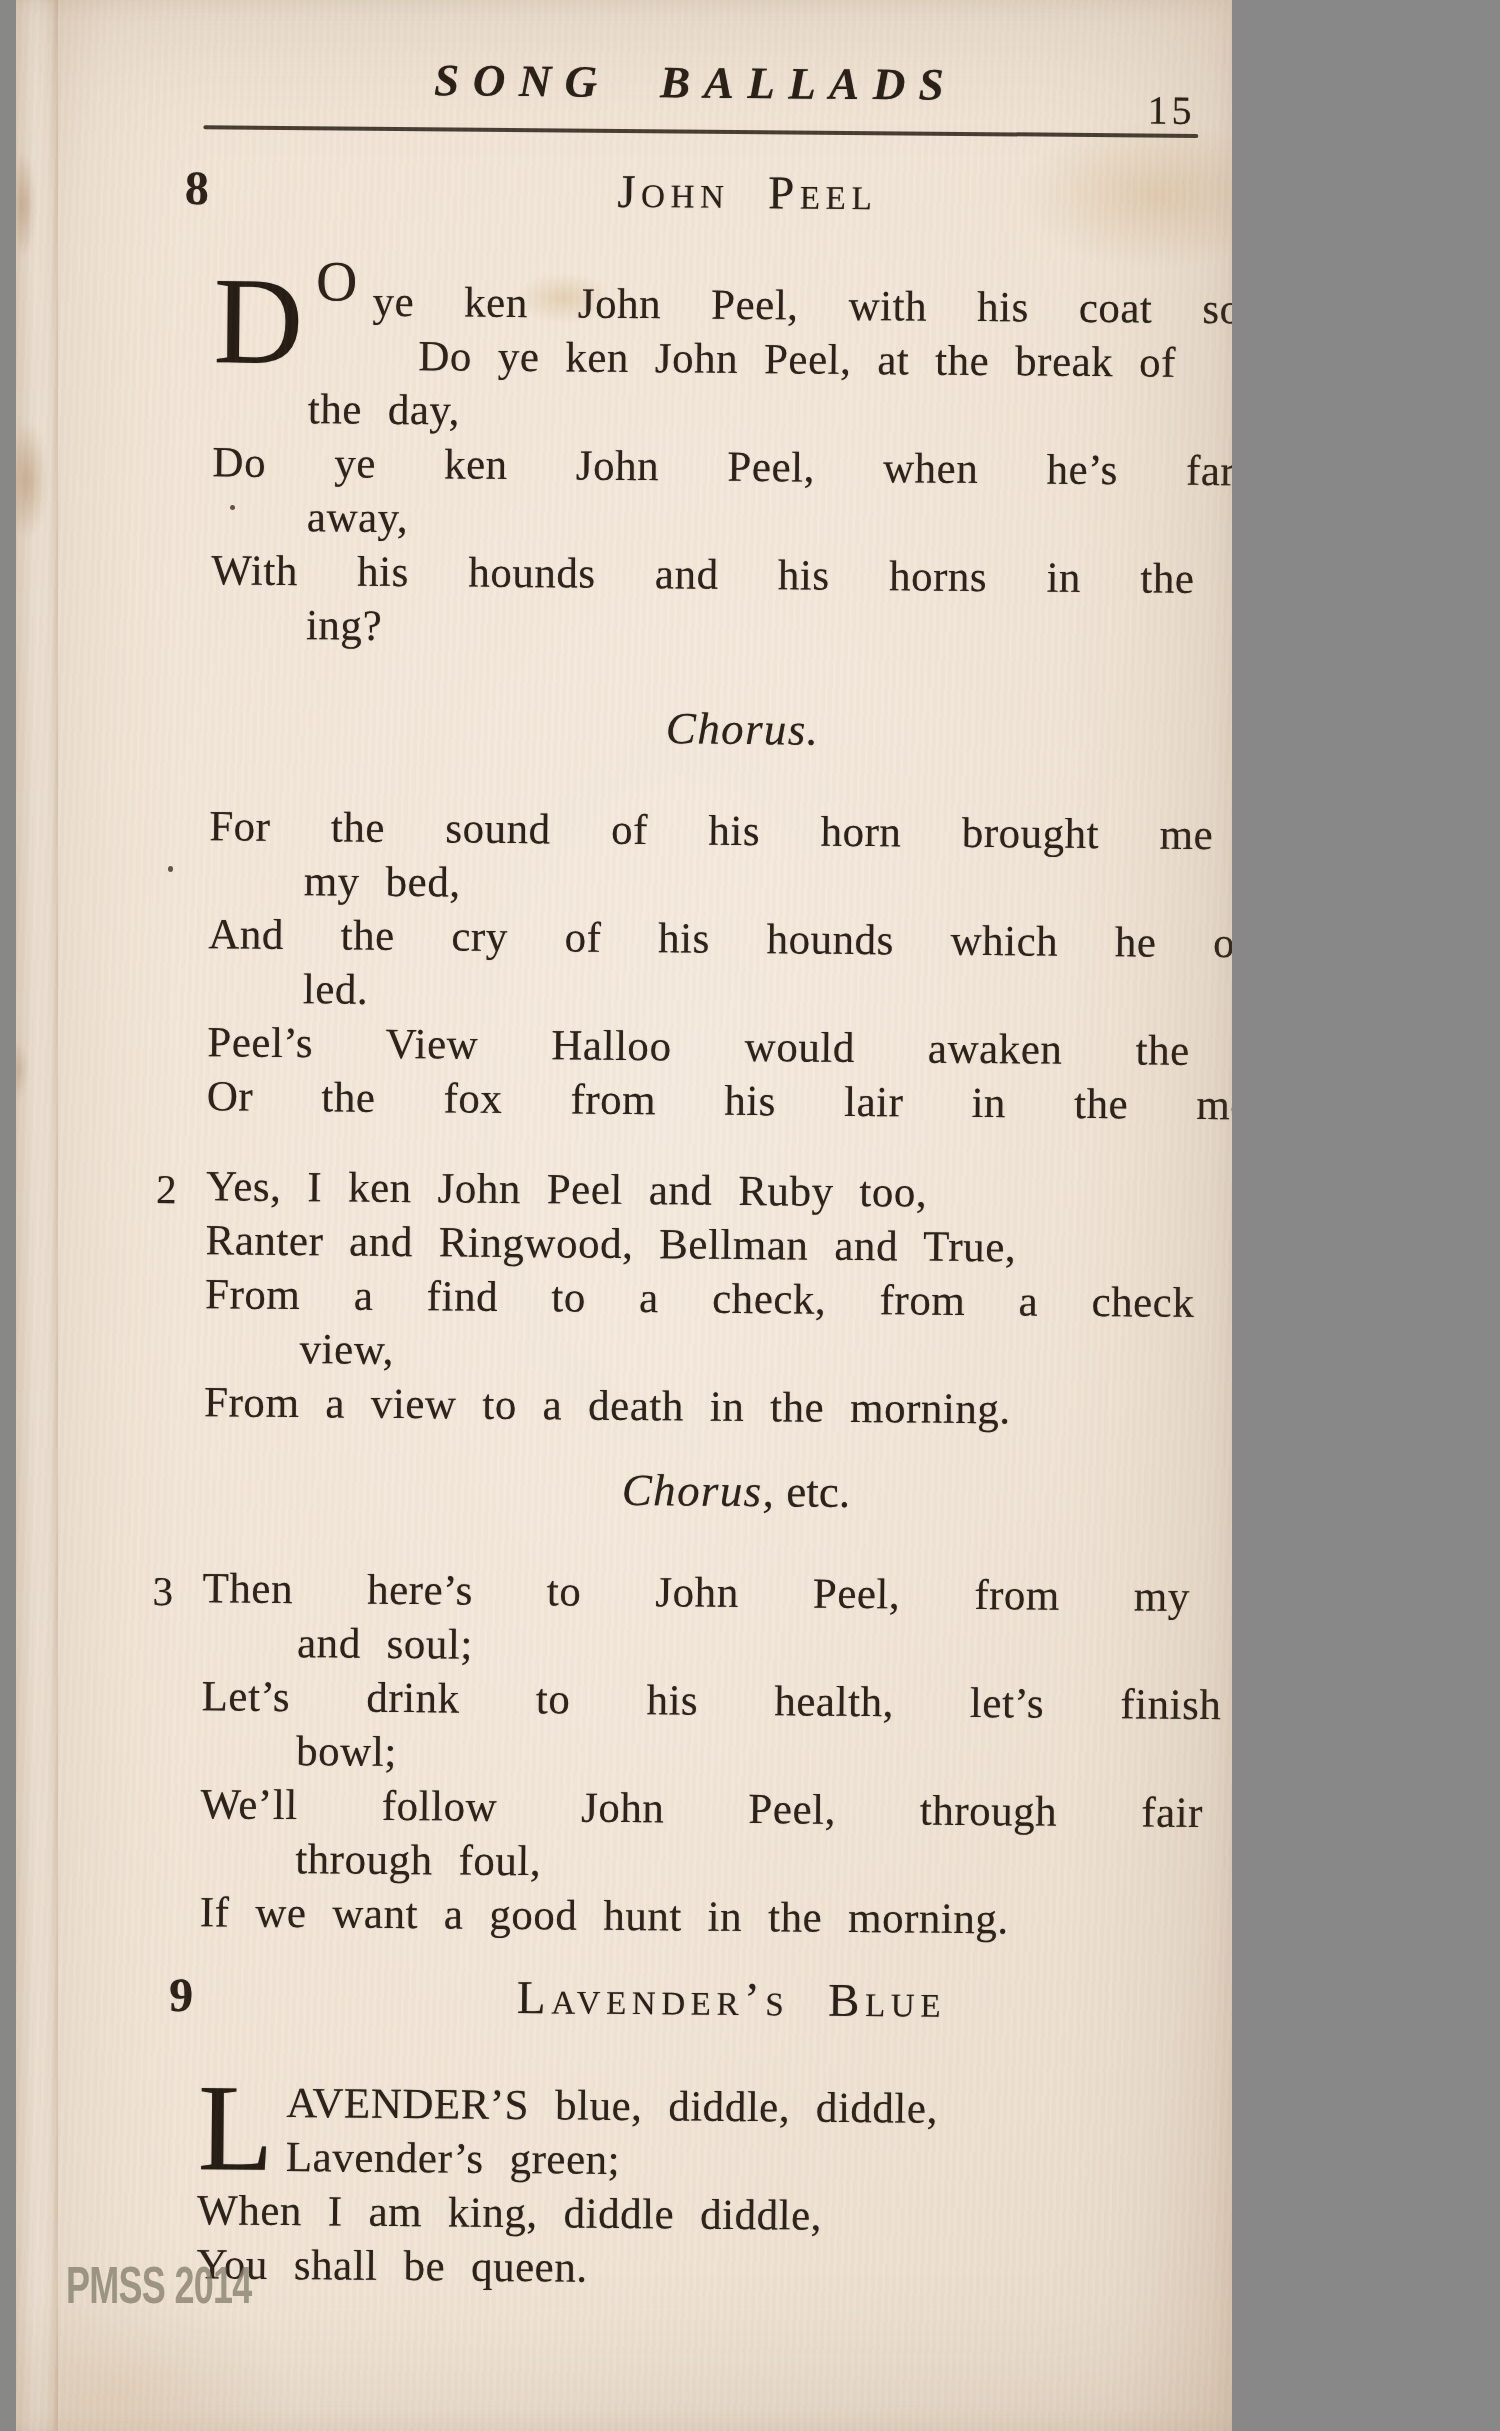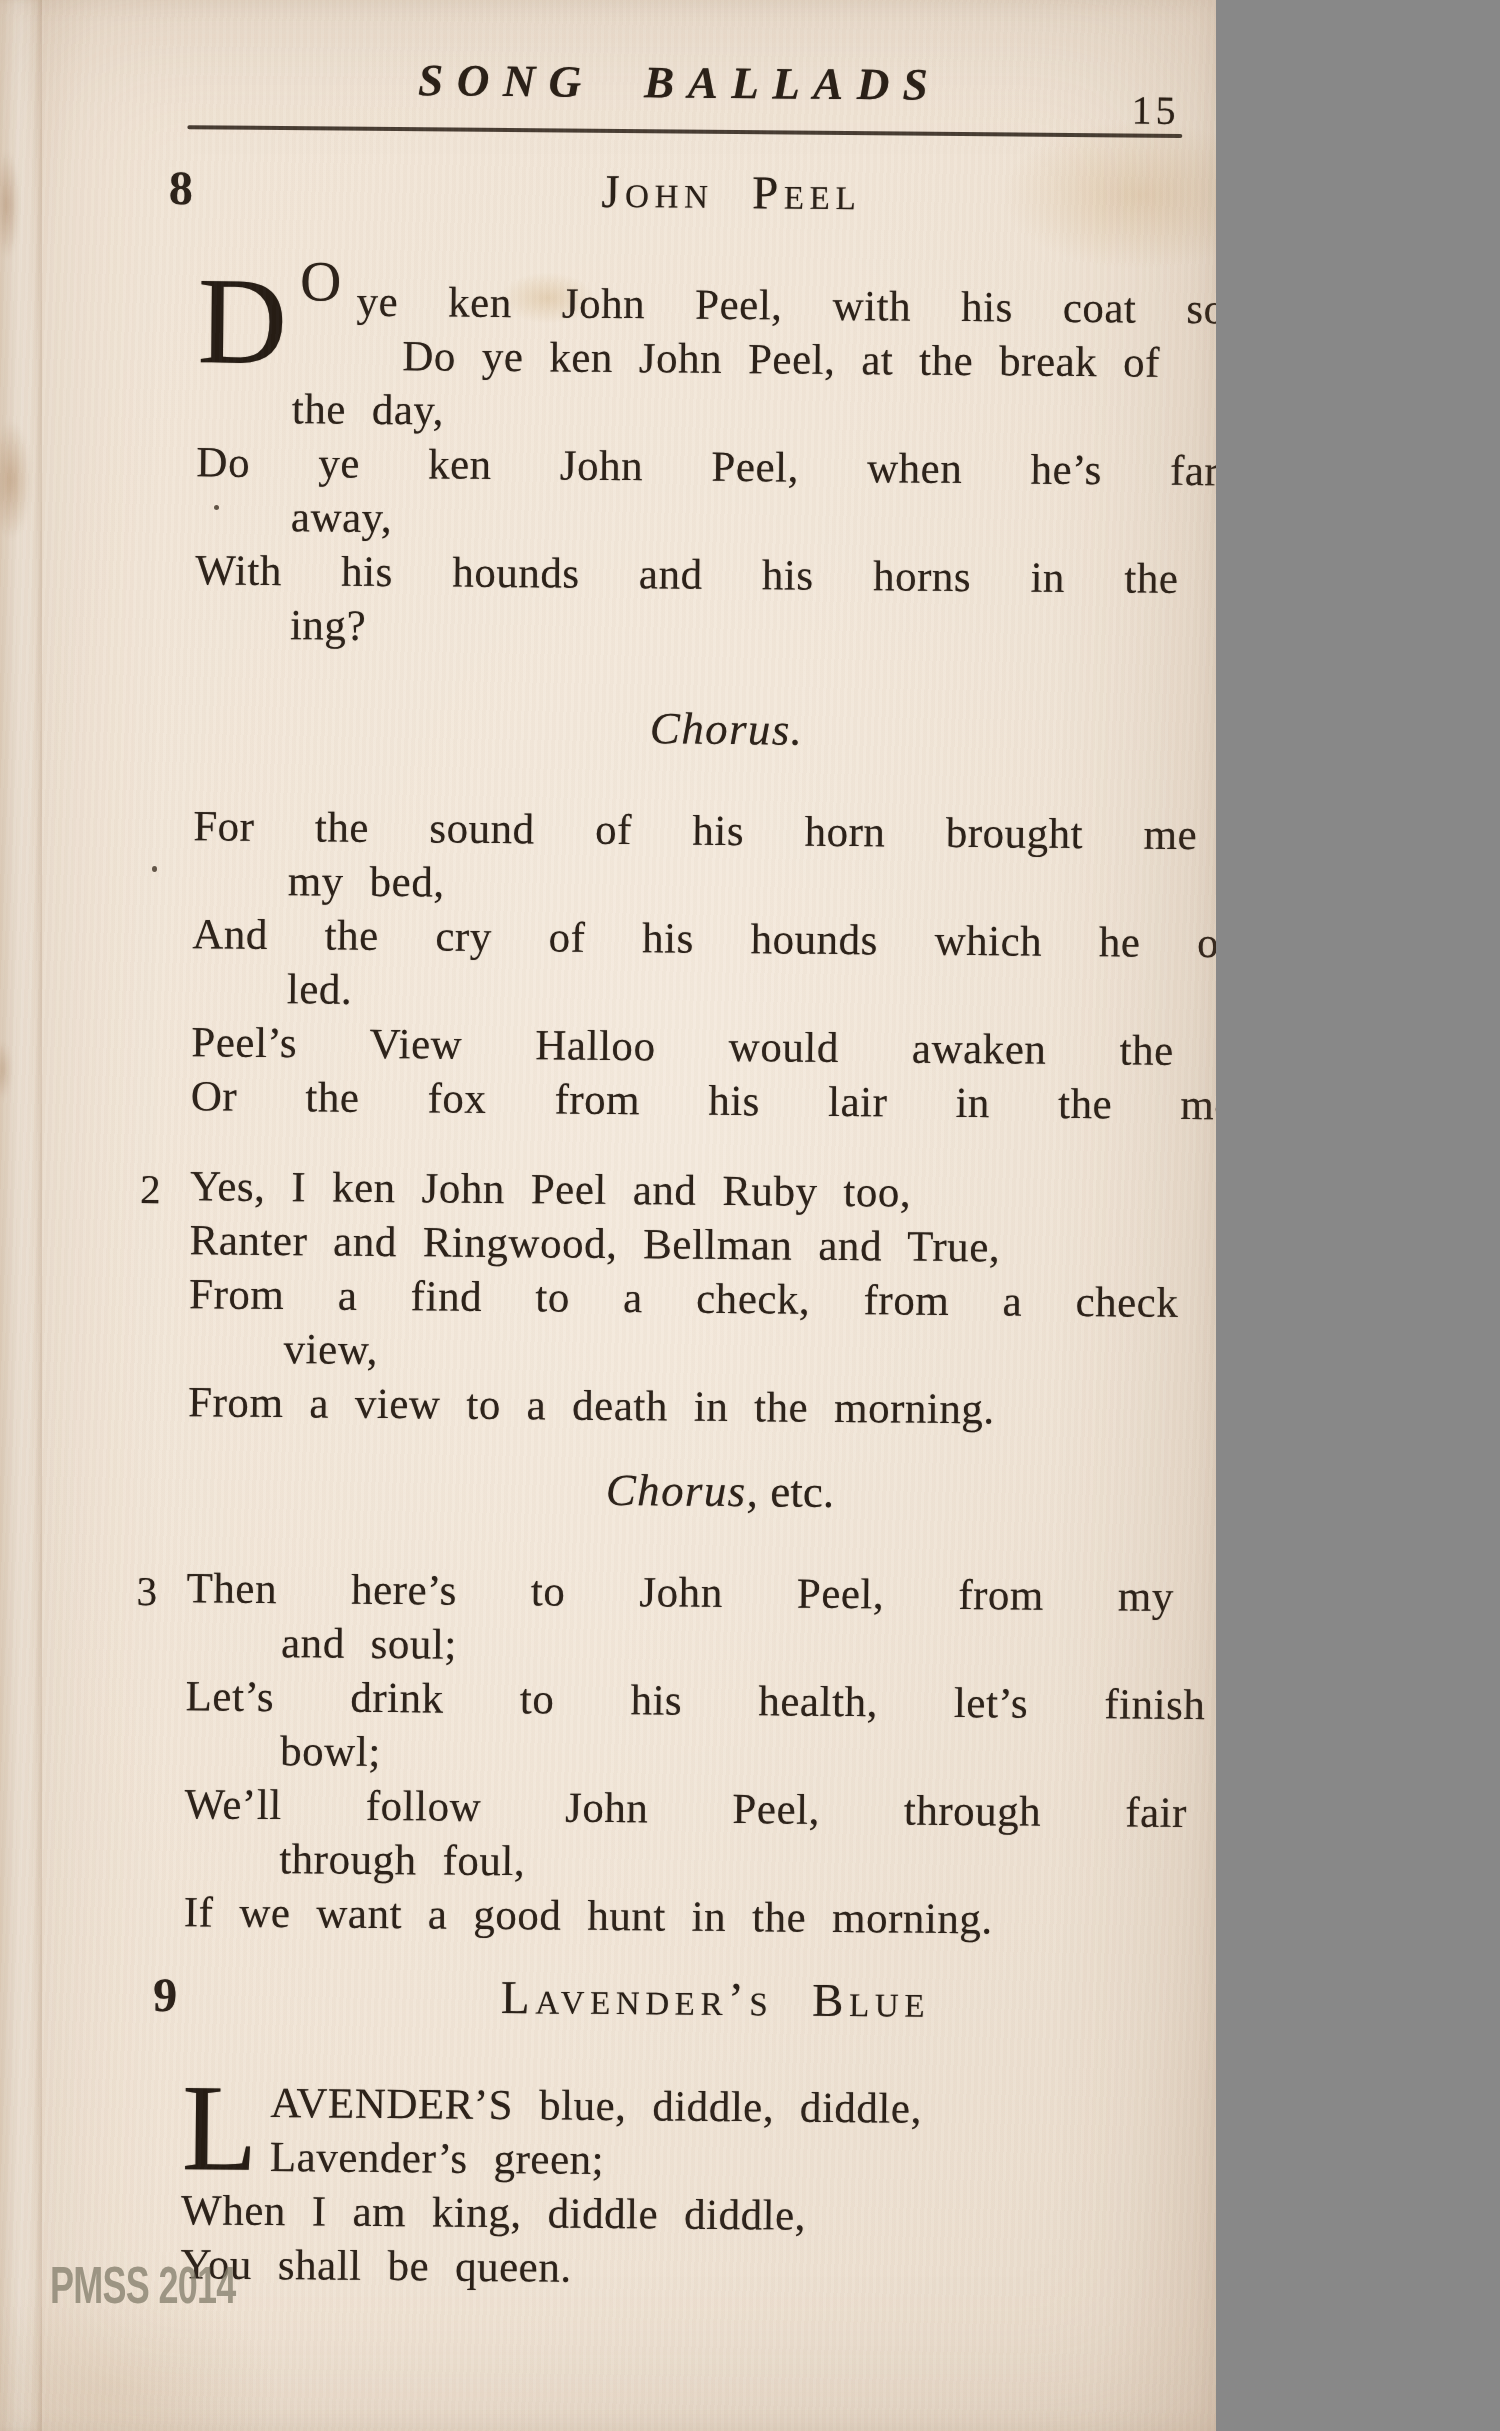--- a/index.html
+++ b/index.html
@@ -5,20 +5,21 @@
   html,body{margin:0;padding:0;background:#888;}
   .page{
     position:relative;
     width:1216px;height:2431px;
     background:
       radial-gradient(ellipse 1400px 2300px at 55% 45%, rgba(255,250,242,.35), rgba(255,250,242,0) 70%),
       linear-gradient(100deg, #e6d6c5 0%, #f0e3d4 6%, #efe2d3 55%, #e9dbcb 92%, #e2d2c1 100%);
     overflow:hidden;
     font-family:"Liberation Serif","DejaVu Serif",serif;
     color:#2a2018;
+    margin-left:16px;
   }
   
   .page::after{
     content:"";position:absolute;inset:0;pointer-events:none;
     box-shadow:inset 0 0 160px rgba(125,92,60,.20), inset 0 0 24px rgba(125,92,60,.10);
     background:repeating-linear-gradient(92deg, rgba(255,255,255,.022) 0 3px, rgba(120,90,60,.022) 3px 7px);
   }
   .page-edge{
     position:absolute;left:0;top:0;bottom:0;width:42px;
     background:linear-gradient(90deg,#ecdecd 0%, #f4ebdf 45%, rgba(244,235,223,0) 100%);

